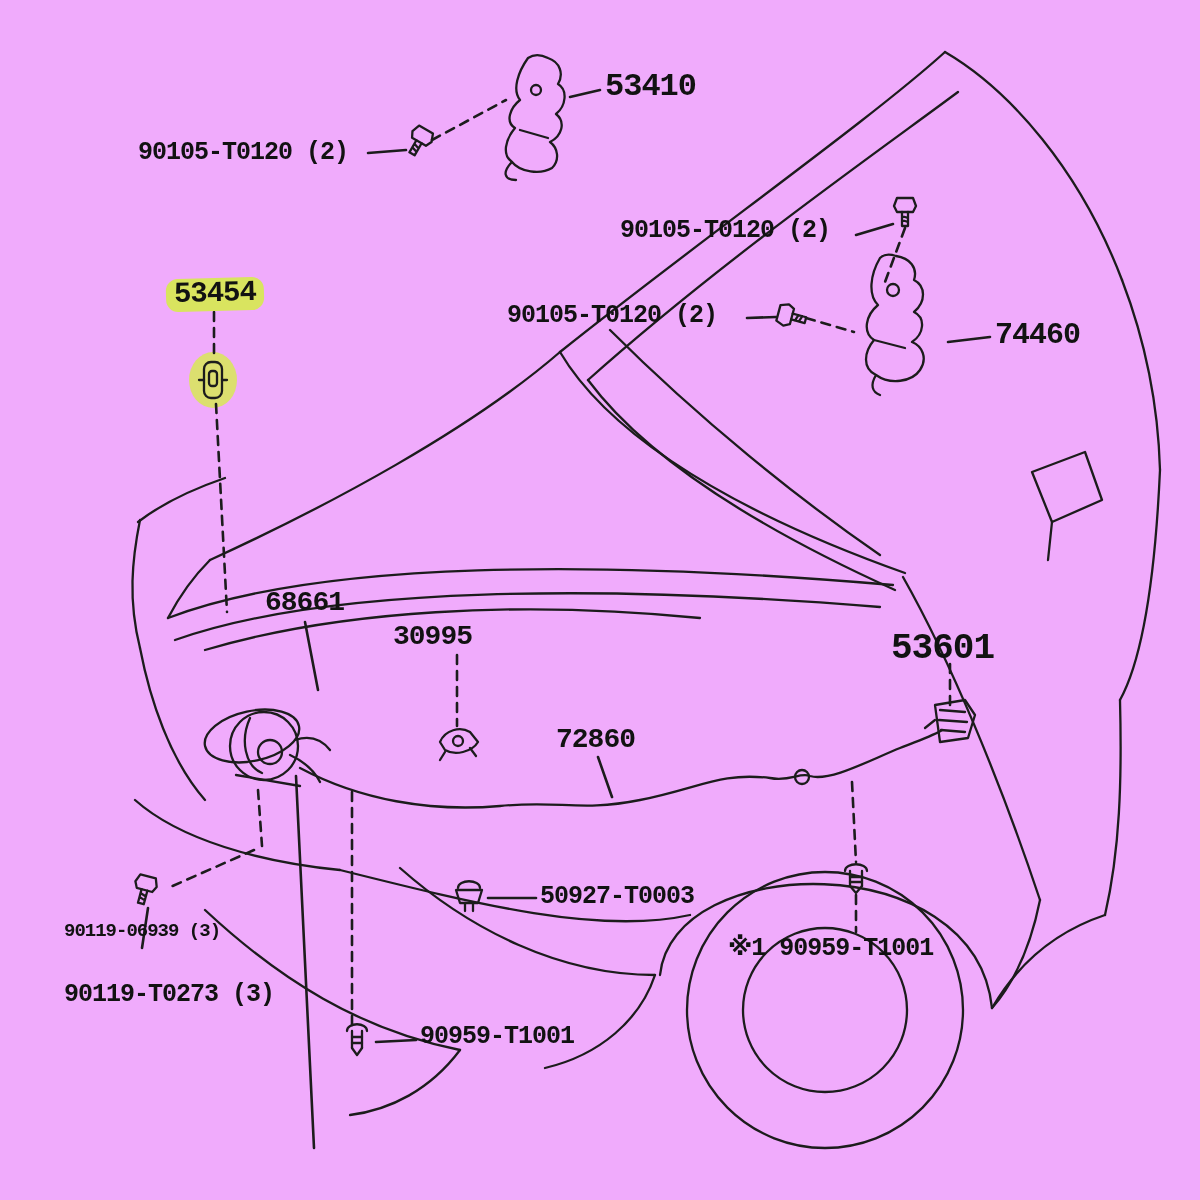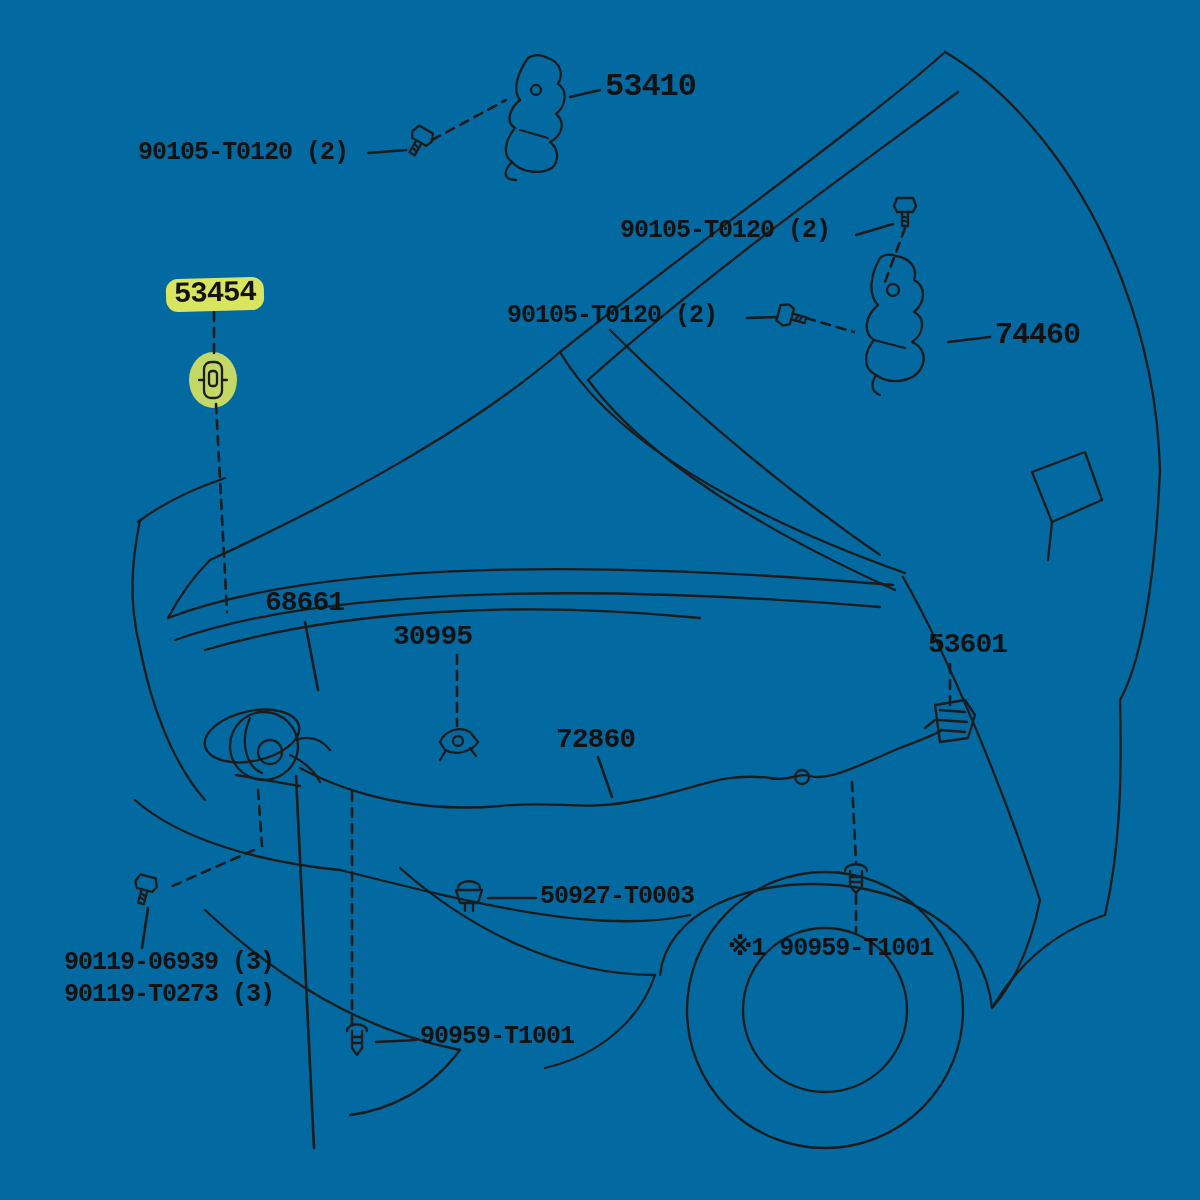--- a/index.html
+++ b/index.html
@@ -1,19 +1,19 @@
 <!DOCTYPE html>
 <html><head>
 <meta charset="utf-8">
 <style>
   html,body{margin:0;padding:0;background:#ffffff;}
   #stage{
     position:relative;
     width:1200px;height:1200px;
-    background:#0369a1;
+    background:#f0abfc;
     overflow:hidden;
     font-family:"Liberation Mono","DejaVu Sans Mono",monospace;
   }
   svg{position:absolute;left:0;top:0;}
   .label{
     position:absolute;
     white-space:nowrap;
     font-weight:700;
     color:#121212;
     letter-spacing:-1px;
@@ -208,27 +208,27 @@
   <div class="label" style="left:507px;top:303px;font-size:25px">90105-T0120 (2)</div>
 
   <div class="label highlight" style="left: 166px; top: 278px; font-size: 29px; background-color: rgb(217, 228, 95);">53454</div>
 
   <div class="label" style="left:995px;top:320px;font-size:30px">74460</div>
 
   <div class="label" style="left:265px;top:588px;font-size:28px">68661</div>
 
   <div class="label" style="left:393px;top:622px;font-size:28px">30995</div>
 
-  <div class="label" style="left:928px;top:630px;font-size:28px">53601</div>
+  <div class="label" style="left:891px;top:630px;font-size:36px">53601</div>
 
   <div class="label" style="left:556px;top:725px;font-size:28px">72860</div>
 
   <div class="label" style="left:540px;top:884px;font-size:25px">50927-T0003</div>
 
-  <div class="label" style="left:64px;top:950px;font-size:25px">90119-06939 (3)</div>
+  <div class="label" style="left:64px;top:922px;font-size:19px">90119-06939 (3)</div>
 
   <div class="label" style="left:64px;top:982px;font-size:25px">90119-T0273 (3)</div>
 
   <div class="label" style="left:420px;top:1024px;font-size:25px">90959-T1001</div>
 
   <div class="label" style="left:728px;top:936px;font-size:25px">※1 90959-T1001</div>
 
 </div>
 
 </body></html>

